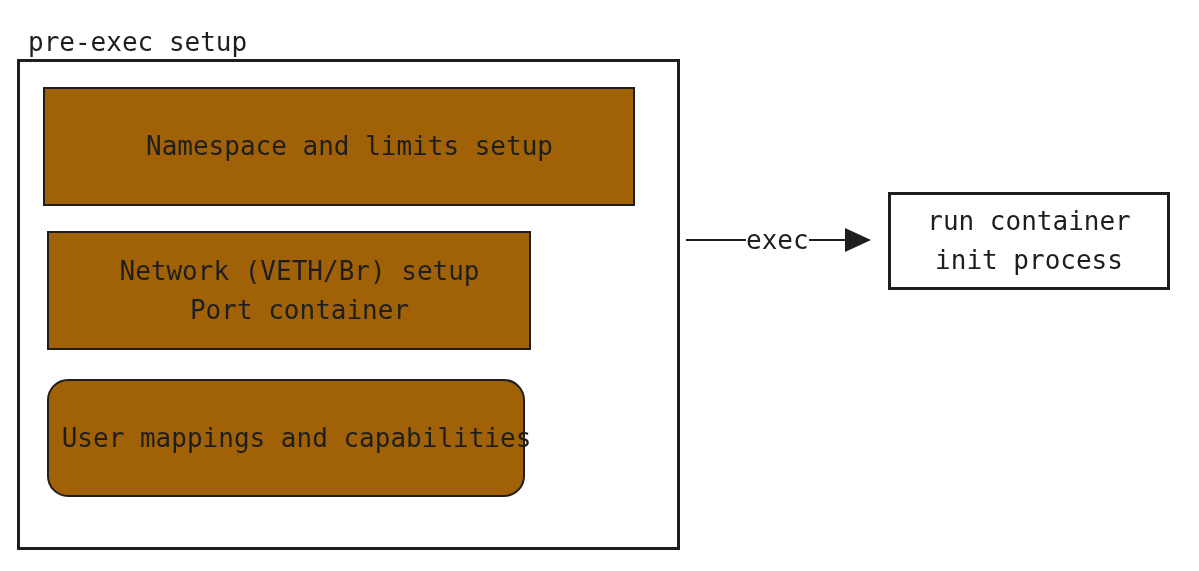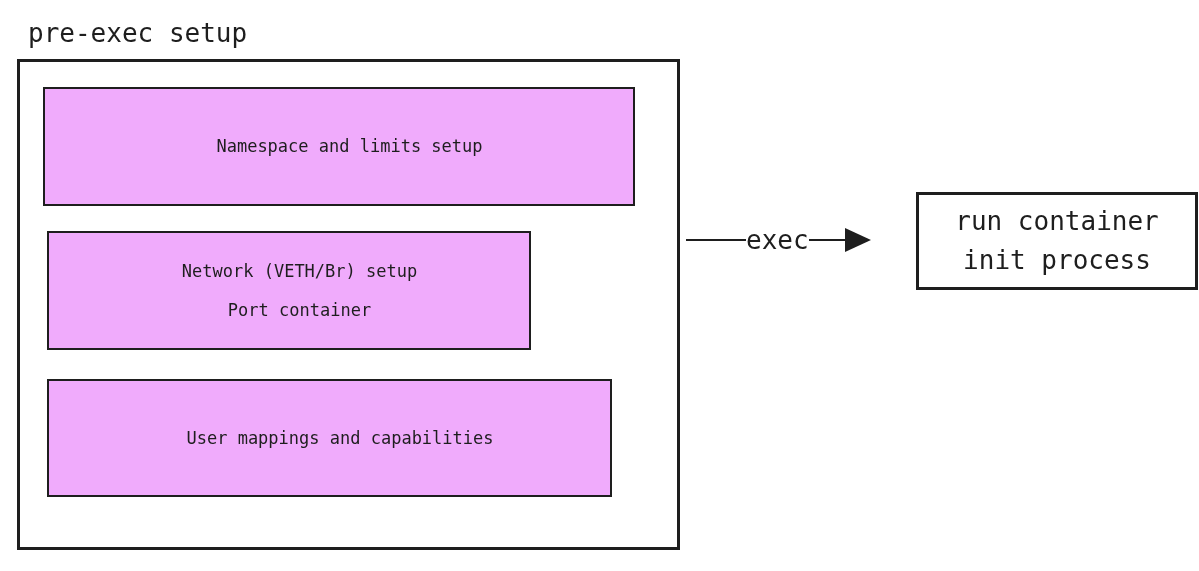--- a/index.html
+++ b/index.html
@@ -14,54 +14,54 @@
     height: 571px;
     background: #ffffff;
     font-family: "DejaVu Sans Mono", "Liberation Mono", monospace;
     color: #1e1e1e;
     overflow: hidden;
   }
 
   .group-title {
     position: absolute;
     left: 28px;
-    top: 16px;
+    top: 25px;
     font-size: 26px;
     line-height: 34px;
     white-space: pre;
   }
 
   .outer-box {
     position: absolute;
     left: 17px;
     top: 59px;
     width: 663px;
     height: 491px;
     border: 3px solid #1e1e1e;
     background: #ffffff;
   }
 
   .step-box {
     position: absolute;
     border: 2.5px solid #1e1e1e;
-    background: #f0abfc;
+    background: #a16207;
     display: flex;
     flex-direction: column;
     align-items: center;
     justify-content: center;
     text-align: center;
-    font-size: 17px;
+    font-size: 26px;
     line-height: 39px;
     white-space: pre;
     padding-left: 21px;
   }
 
   .step-1 { left: 43px; top: 87px;  width: 592px; height: 119px; }
   .step-2 { left: 47px; top: 231px; width: 484px; height: 119px; }
-  .step-3 { left: 47px; top: 379px; width: 565px; height: 118px; }
+  .step-3 { left: 47px; top: 379px; width: 478px; height: 118px; border-radius: 21px; }
 
   .exec-arrow {
     position: absolute;
     left: 686px;
     top: 219px;
     height: 26px;
     display: flex;
     align-items: center;
     margin-top: 8px;
   }
@@ -96,21 +96,20 @@
     border: 3px solid #1e1e1e;
     background: #ffffff;
     display: flex;
     flex-direction: column;
     align-items: center;
     justify-content: center;
     text-align: center;
     font-size: 26px;
     line-height: 39px;
     white-space: pre;
-    margin-left: 28px;
   }
 </style>
 </head>
 <body>
 
 <div class="canvas">
 
   <div class="group-title">pre-exec setup</div>
 
   <div class="outer-box"></div>

